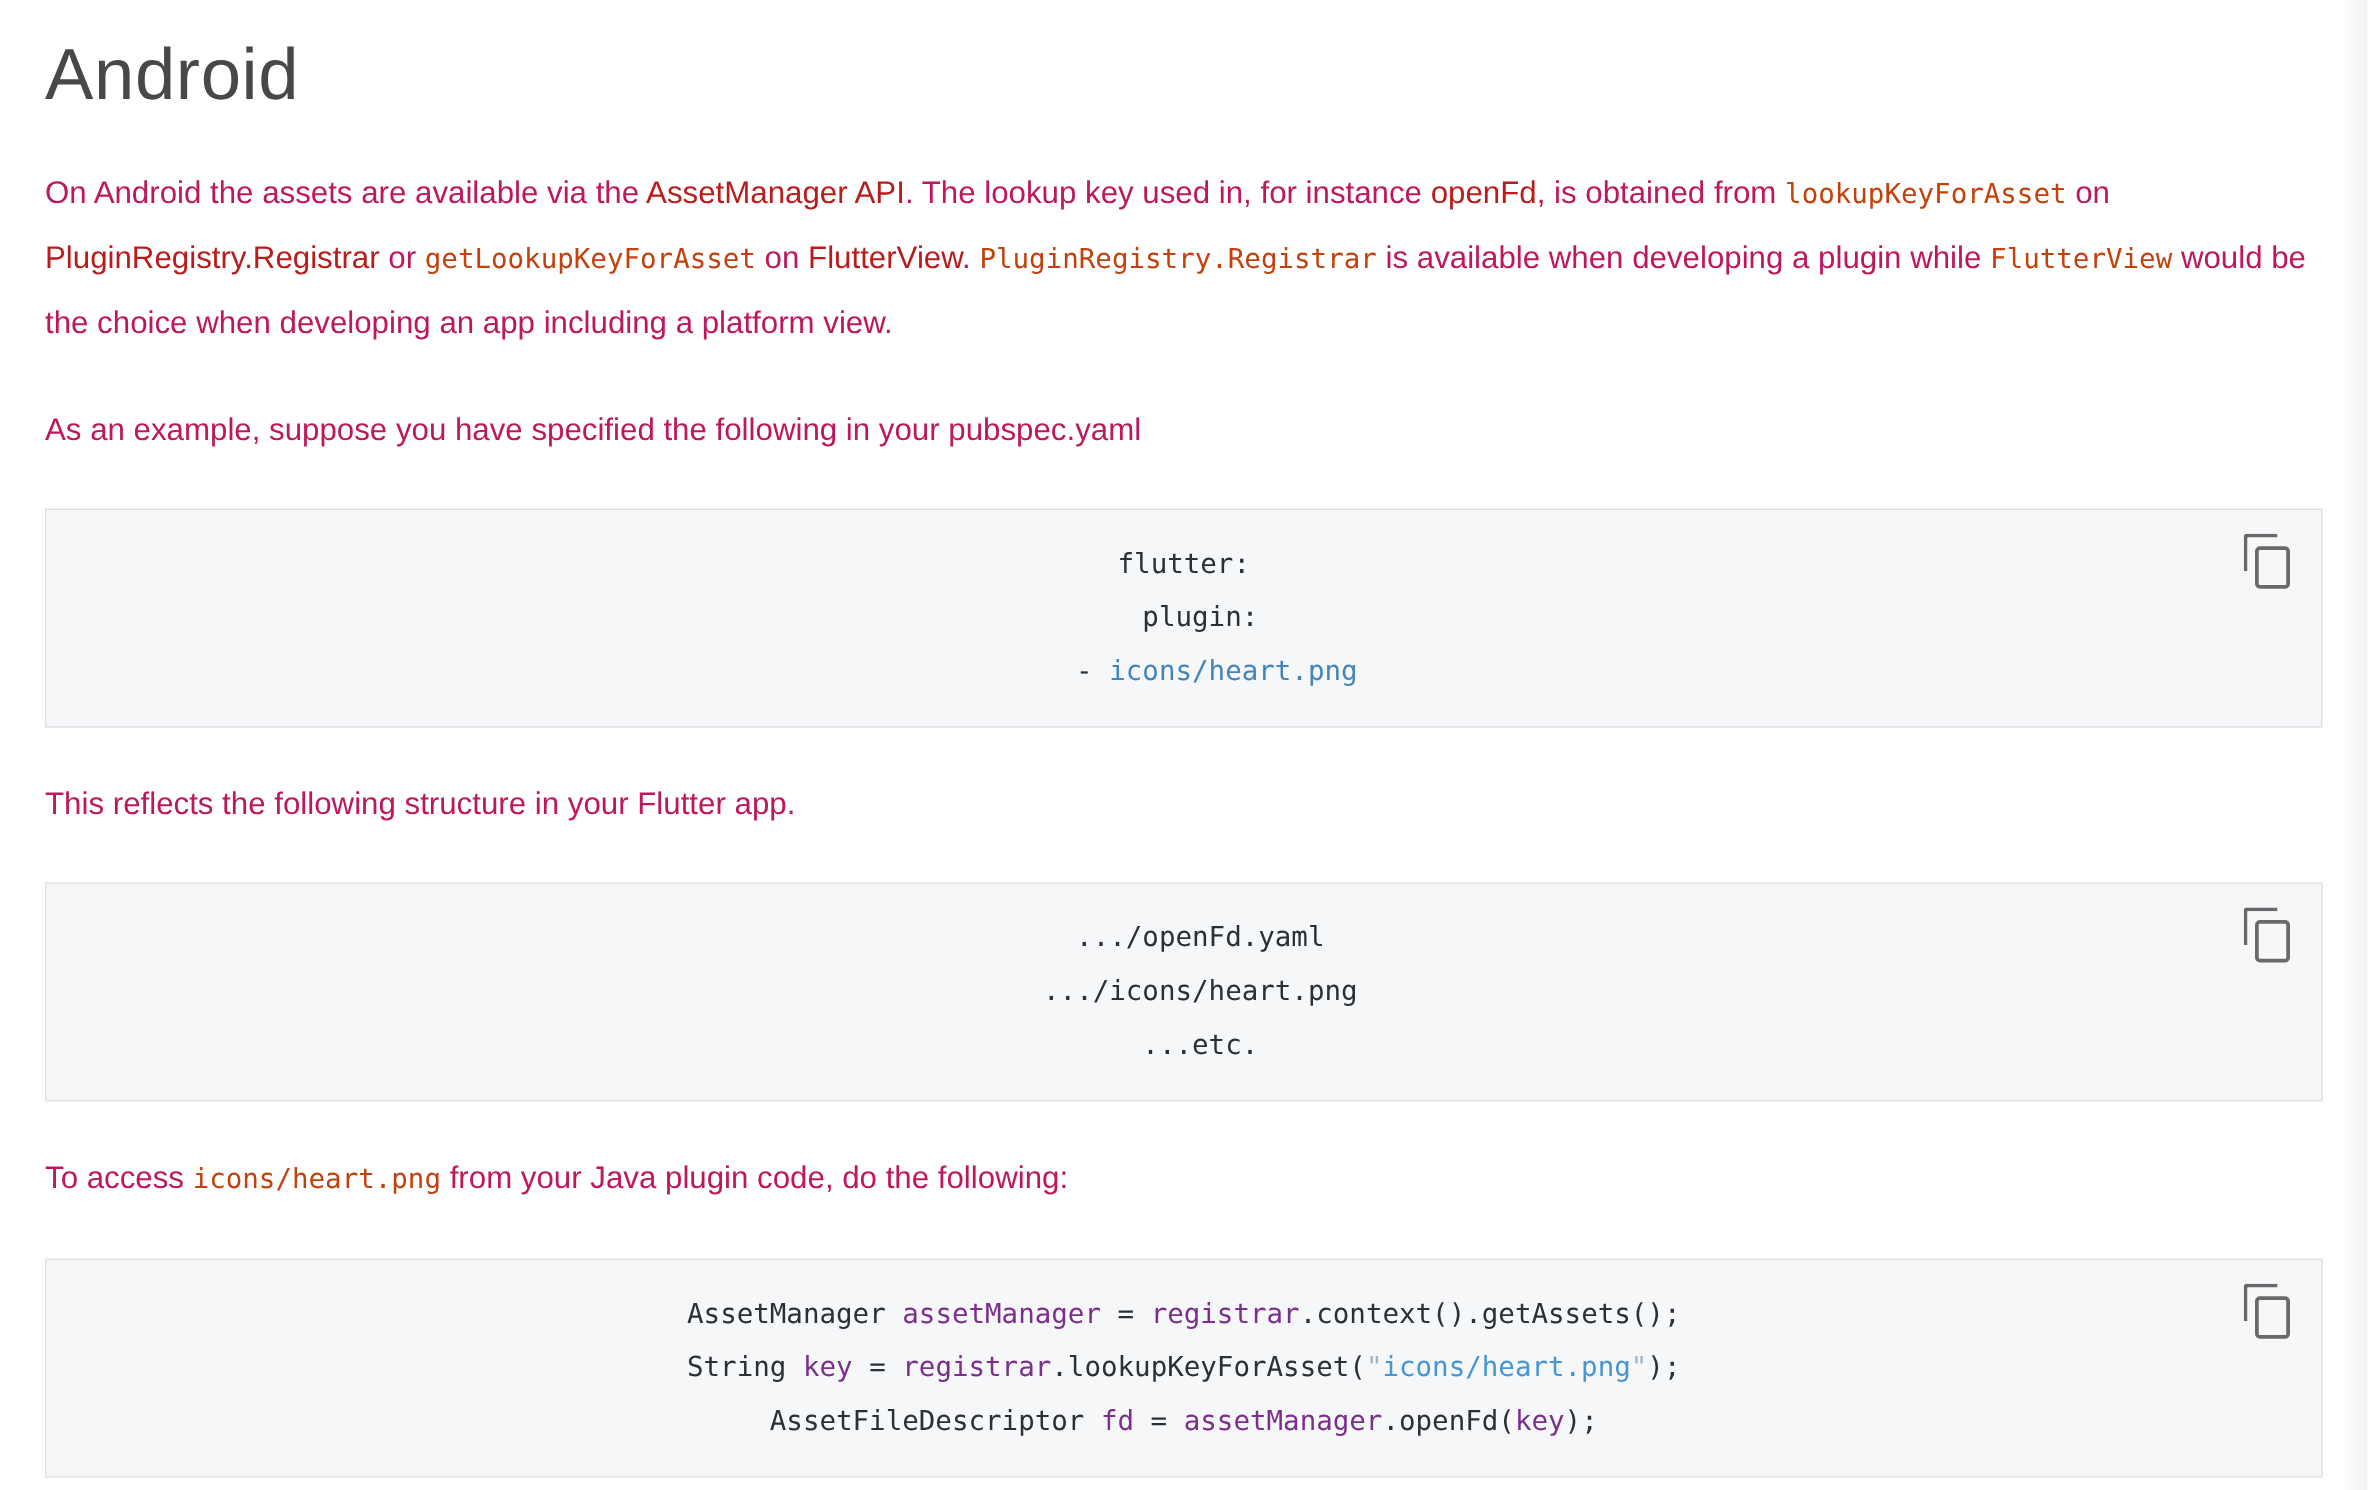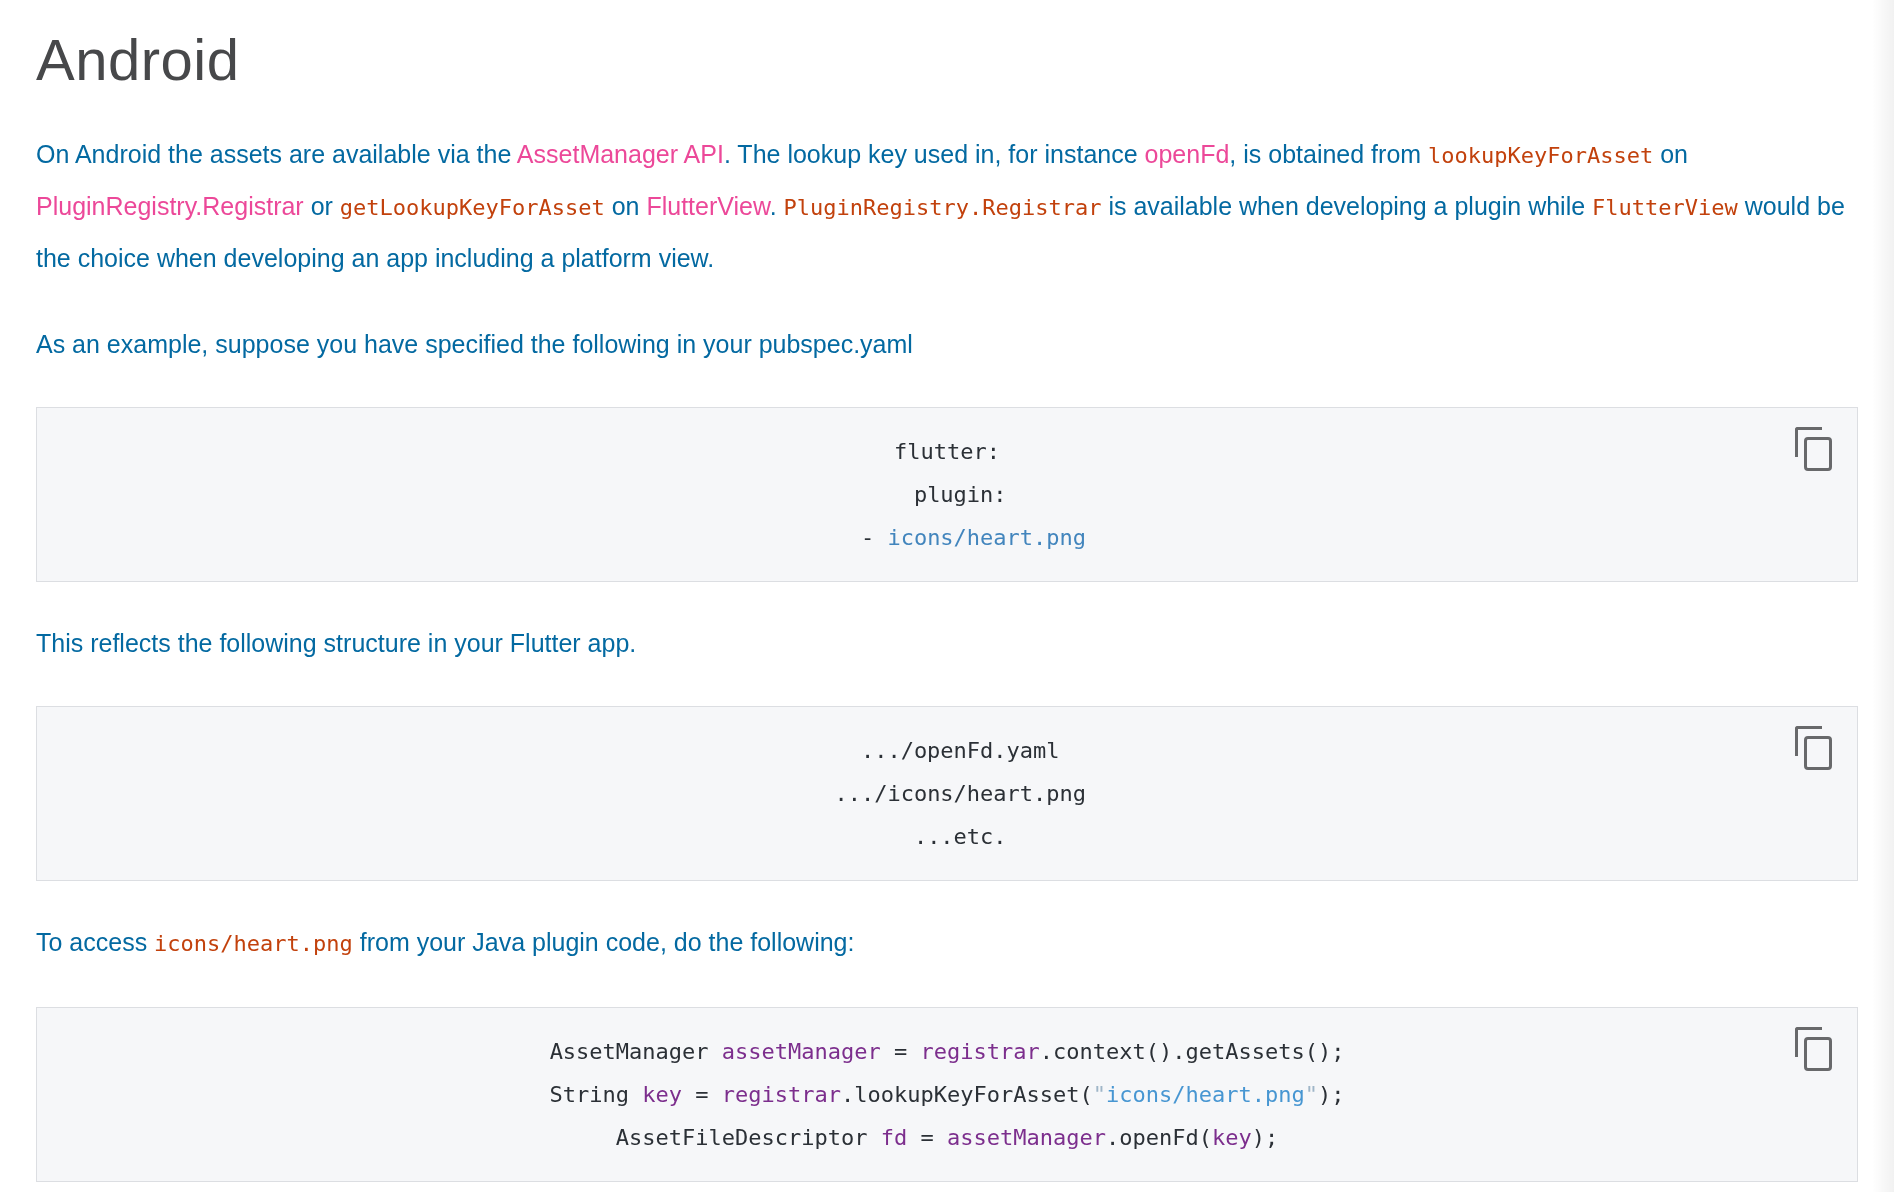--- a/index.html
+++ b/index.html
@@ -24,22 +24,22 @@
   }
 
   p.body-text {
     font-size: 25px;
     line-height: 50px;
     margin: 36px 0 0 0;
     color: #4a4a4a;
   }
 
   
-  .seg-text  { color: #0369a1; }
-  .seg-link  { color: #ec4899; cursor: pointer; text-decoration: none; }
+  .seg-text  { color: #be185d; }
+  .seg-link  { color: #b91c1c; cursor: pointer; text-decoration: none; }
   .seg-code  {
     font-family: "DejaVu Sans Mono", monospace;
     font-size: 22px;
     color: #c2410c;
   }
 
   
   .codeblock {
     position: relative;
     background: #f6f7f9;

